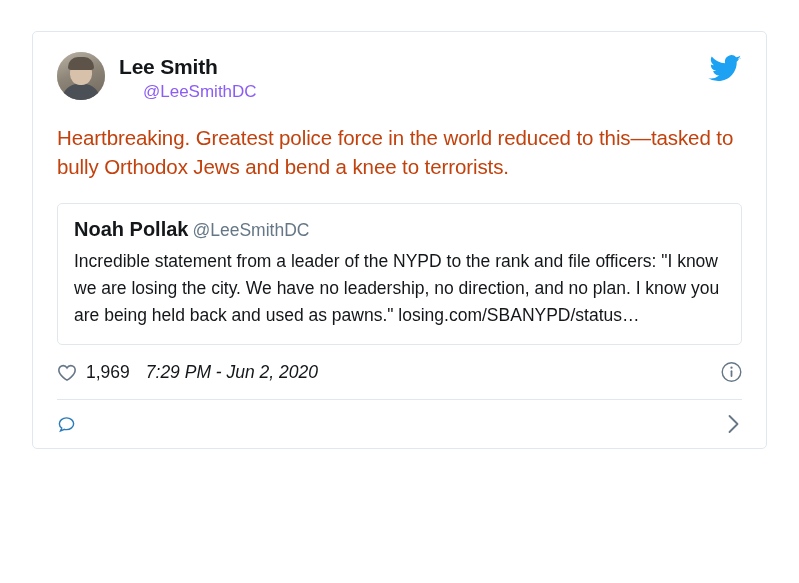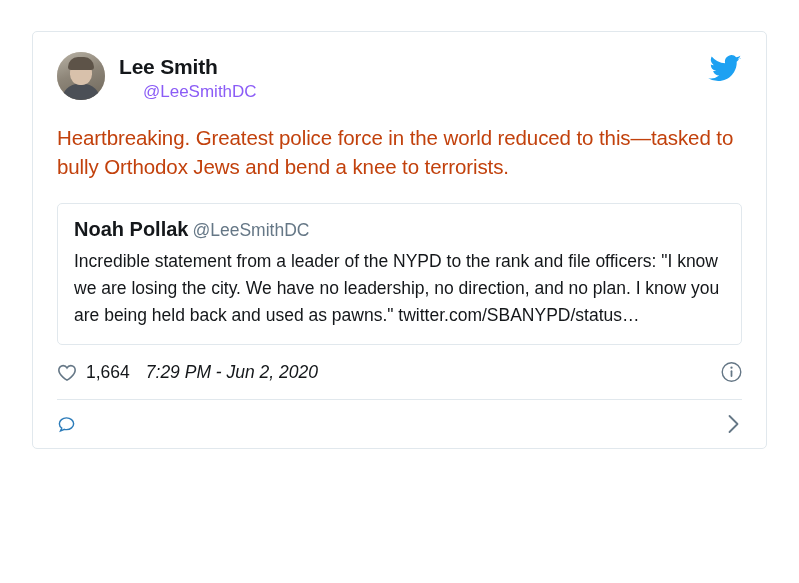--- a/index.html
+++ b/index.html
@@ -239,28 +239,28 @@
         <path fill="#1da1f2" d="M23.64 2.37a9.3 9.3 0 0 1-2.68.73A4.66 4.66 0 0 0 23 .56a9.32 9.32 0 0 1-2.96 1.13A4.65 4.65 0 0 0 12.1 5.93a13.2 13.2 0 0 1-9.58-4.86 4.65 4.65 0 0 0 1.44 6.21 4.6 4.6 0 0 1-2.1-.58v.06a4.65 4.65 0 0 0 3.73 4.56 4.7 4.7 0 0 1-2.1.08 4.66 4.66 0 0 0 4.35 3.23A9.34 9.34 0 0 1 0 16.54a13.16 13.16 0 0 0 7.13 2.09c8.56 0 13.24-7.09 13.24-13.24l-.02-.6a9.4 9.4 0 0 0 2.32-2.4z"></path>
       </svg>
     </div>
 
     <div class="tweet-text">Heartbreaking. Greatest police force in the world reduced to this—tasked to bully Orthodox Jews and bend a knee to terrorists.</div>
 
     <div class="quoted">
       <div class="quoted-head">
         <span class="quoted-name">Noah Pollak</span><span class="quoted-handle">@LeeSmithDC</span>
       </div>
-      <div class="quoted-text"><span>Incredible statement from a leader of the NYPD to the rank and file officers: "I know we are losing the city. We have no leadership, no direction, and no plan. I know you are being held back and used as pawns." </span><span class="q-link">twitter.com/SBANYPD/status…</span></div>
+      <div class="quoted-text"><span>Incredible statement from a leader of the NYPD to the rank and file officers: "I know we are losing the city. We have no leadership, no direction, and no plan. I know you are being held back and used as pawns." </span><span class="q-link">losing.com/SBANYPD/status…</span></div>
     </div>
 
     <div class="meta-row">
       <svg class="heart-icon" viewBox="0 0 24 22" xmlns="http://www.w3.org/2000/svg">
         <path fill="none" stroke="#657786" stroke-width="1.9" d="M12 20.2S2.2 14.4 2.2 7.9A5.2 5.2 0 0 1 7.4 2.7c2 0 3.7 1.1 4.6 2.8.9-1.7 2.6-2.8 4.6-2.8a5.2 5.2 0 0 1 5.2 5.2c0 6.5-9.8 12.3-9.8 12.3z"></path>
       </svg>
-      <span class="like-count">1,664</span>
+      <span class="like-count">1,969</span>
       <span class="timestamp">7:29 PM - Jun 2, 2020</span>
 
       <svg class="info-icon" viewBox="0 0 24 24" xmlns="http://www.w3.org/2000/svg">
         <circle cx="12" cy="12" r="10.6" fill="none" stroke="#657786" stroke-width="1.6"></circle>
         <circle cx="12" cy="7.1" r="1.3" fill="#657786"></circle>
         <rect x="11" y="10" width="2" height="7.6" rx="1" fill="#657786"></rect>
       </svg>
     </div>
 
     <div class="footer-row">

